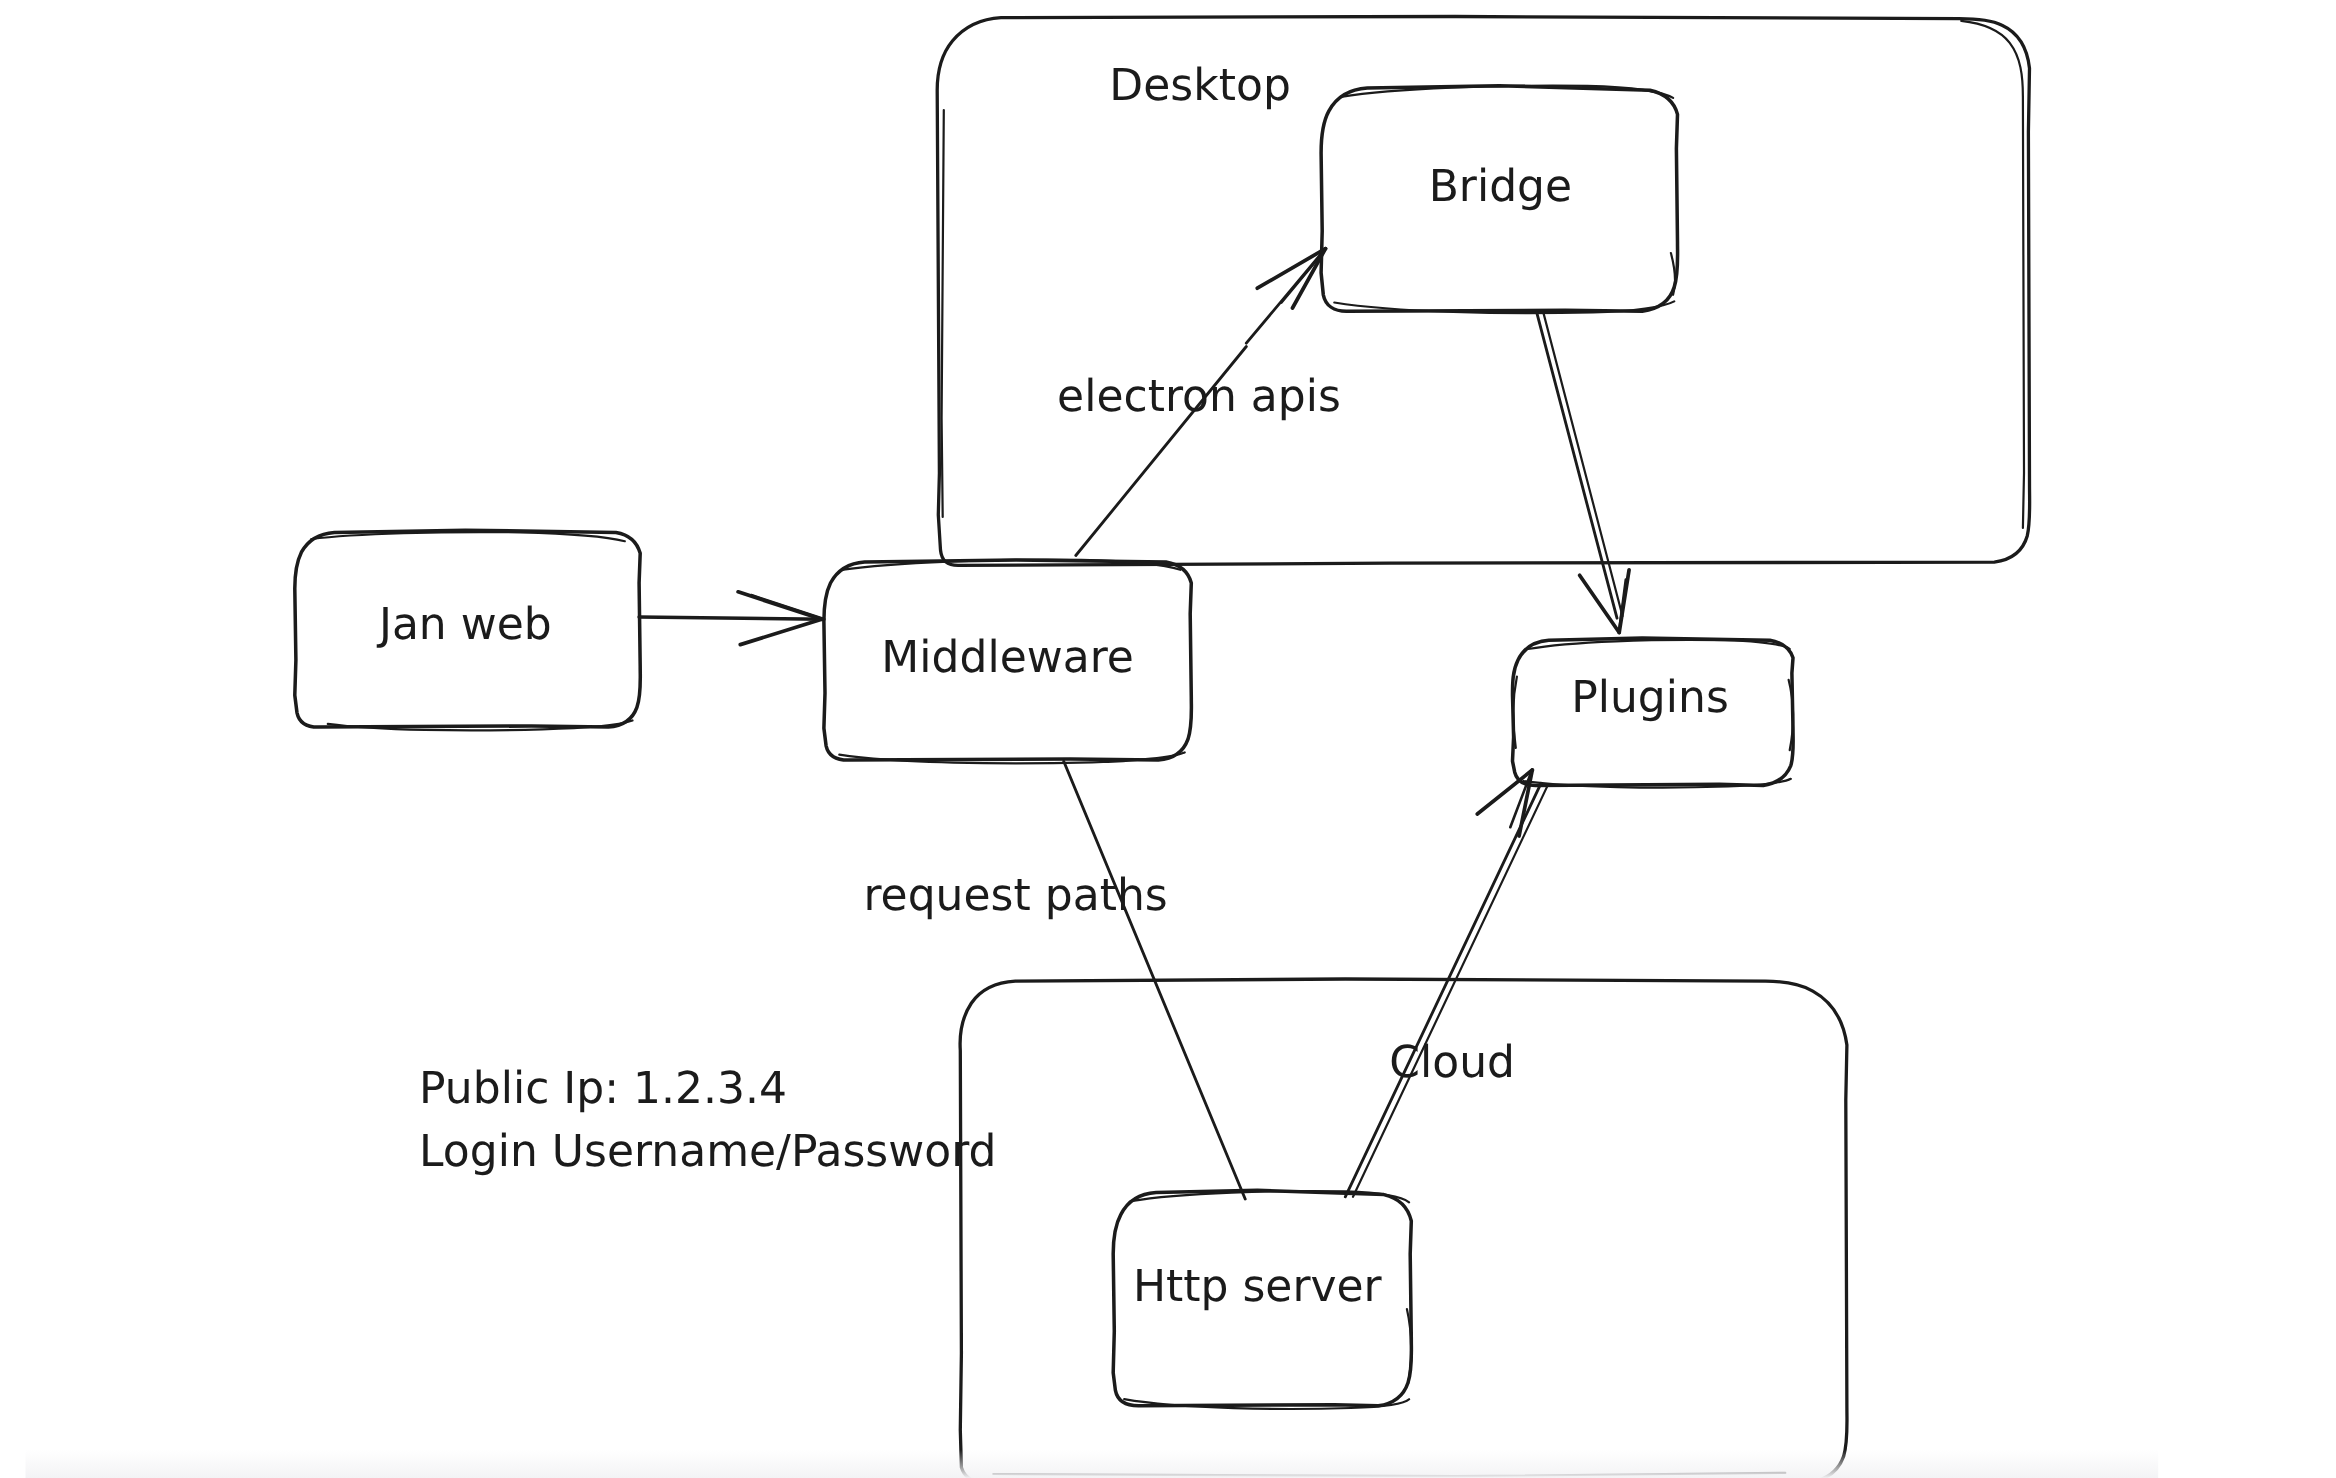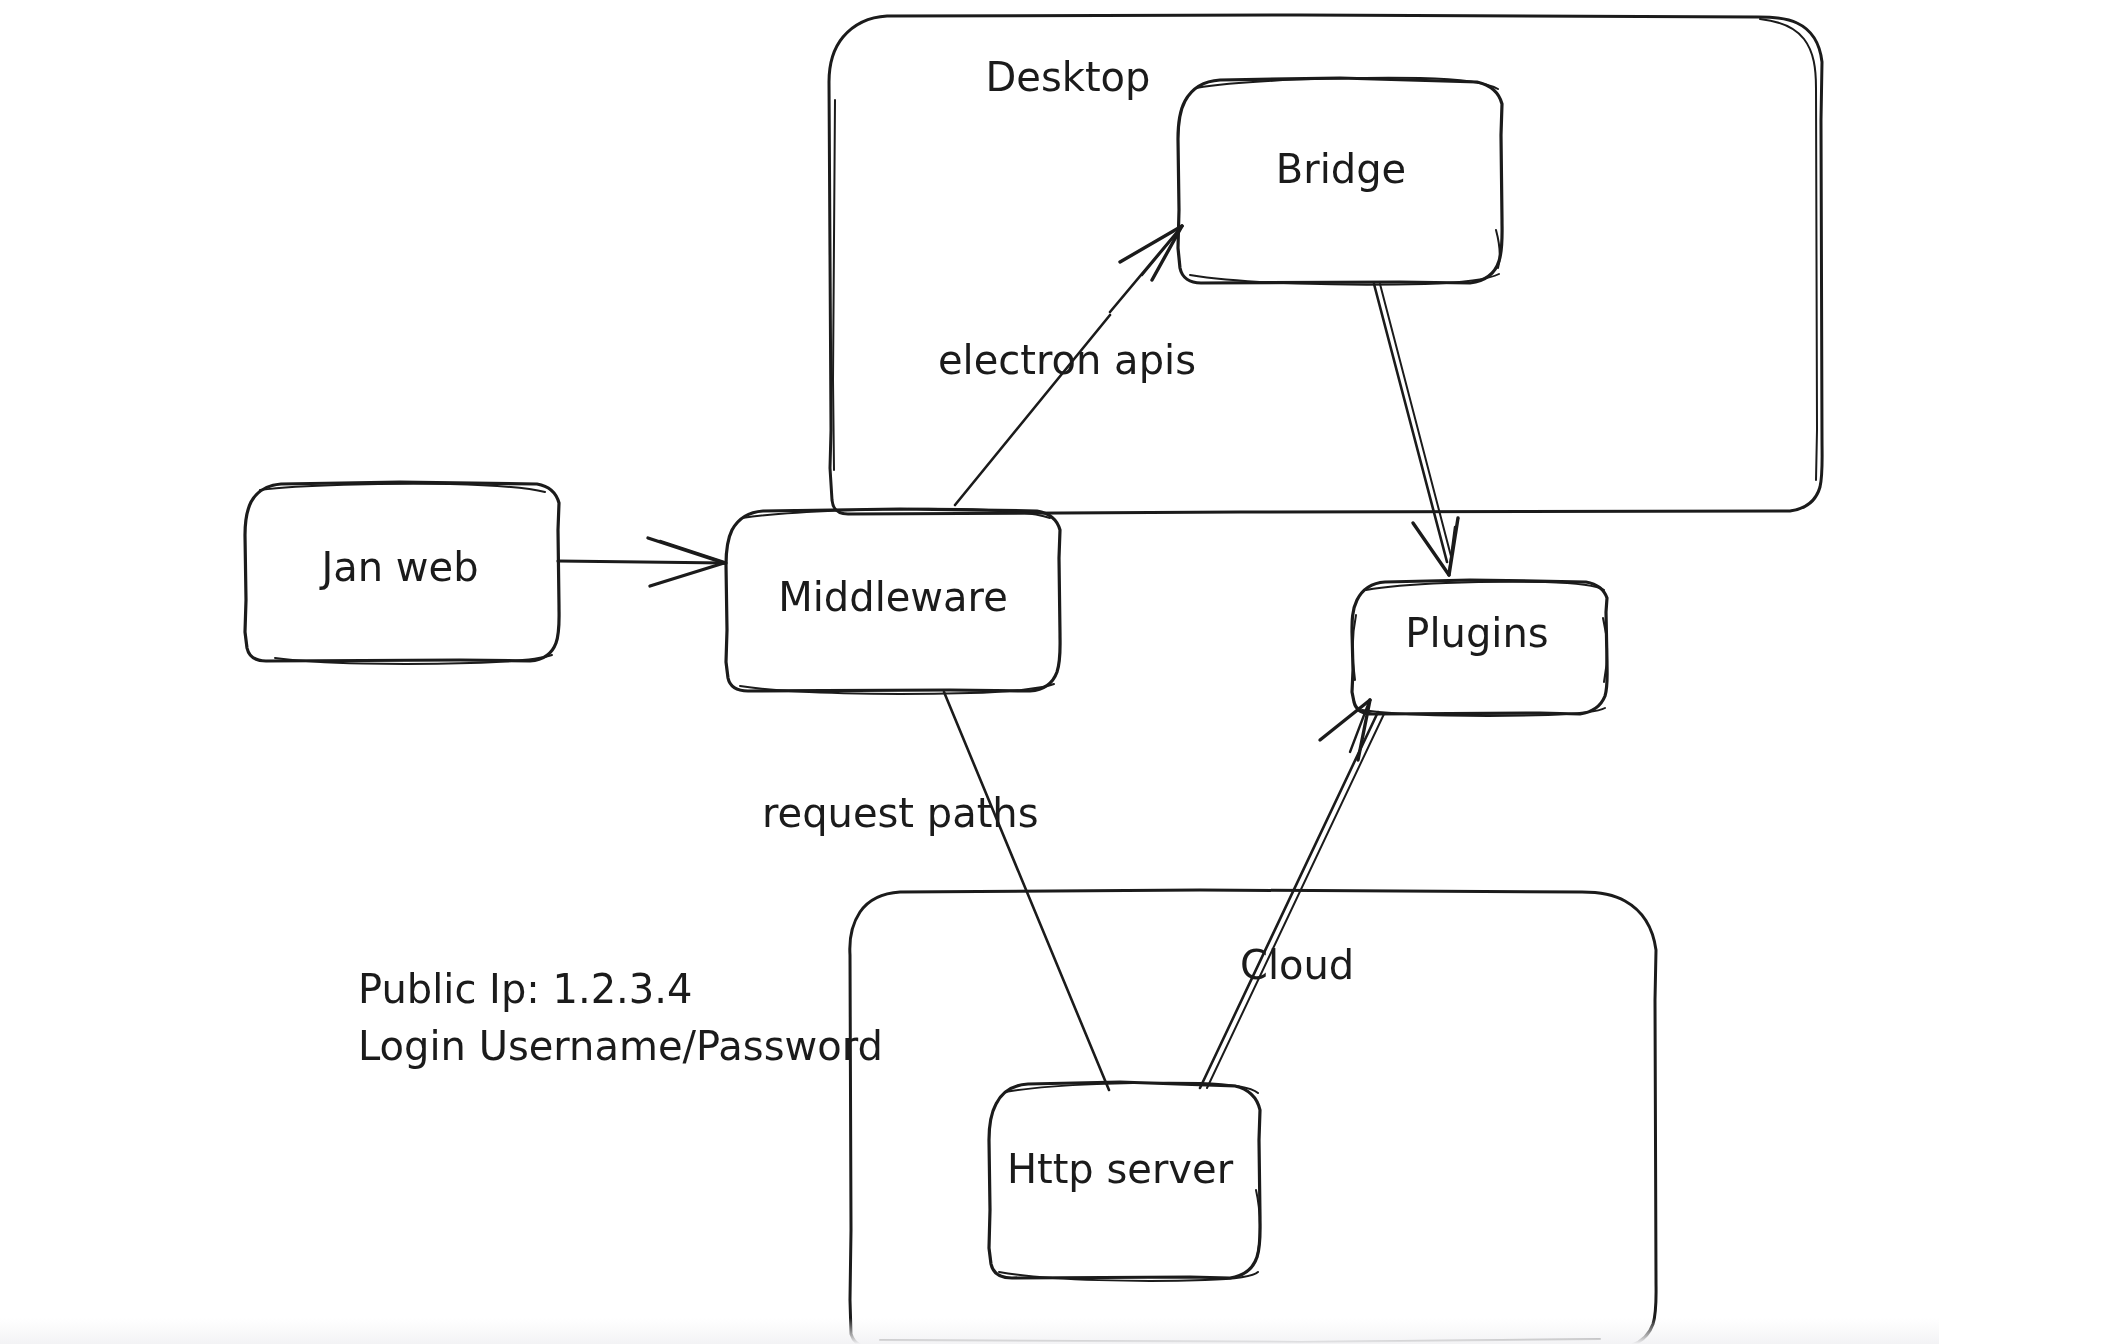--- a/index.html
+++ b/index.html
@@ -7,20 +7,21 @@
     padding: 0;
     background: #ffffff;
   }
   #canvas-root {
     position: relative;
     width: 1939px;
     height: 1344px;
     background: #ffffff;
     overflow: hidden;
     font-family: "DejaVu Sans", sans-serif;
+    margin-left: 23px;
   }
   #diagram-svg {
     position: absolute;
     top: 0;
     left: 0;
     width: 2124px;
     height: 1344px;
     display: block;
   }
   .hand-text {

